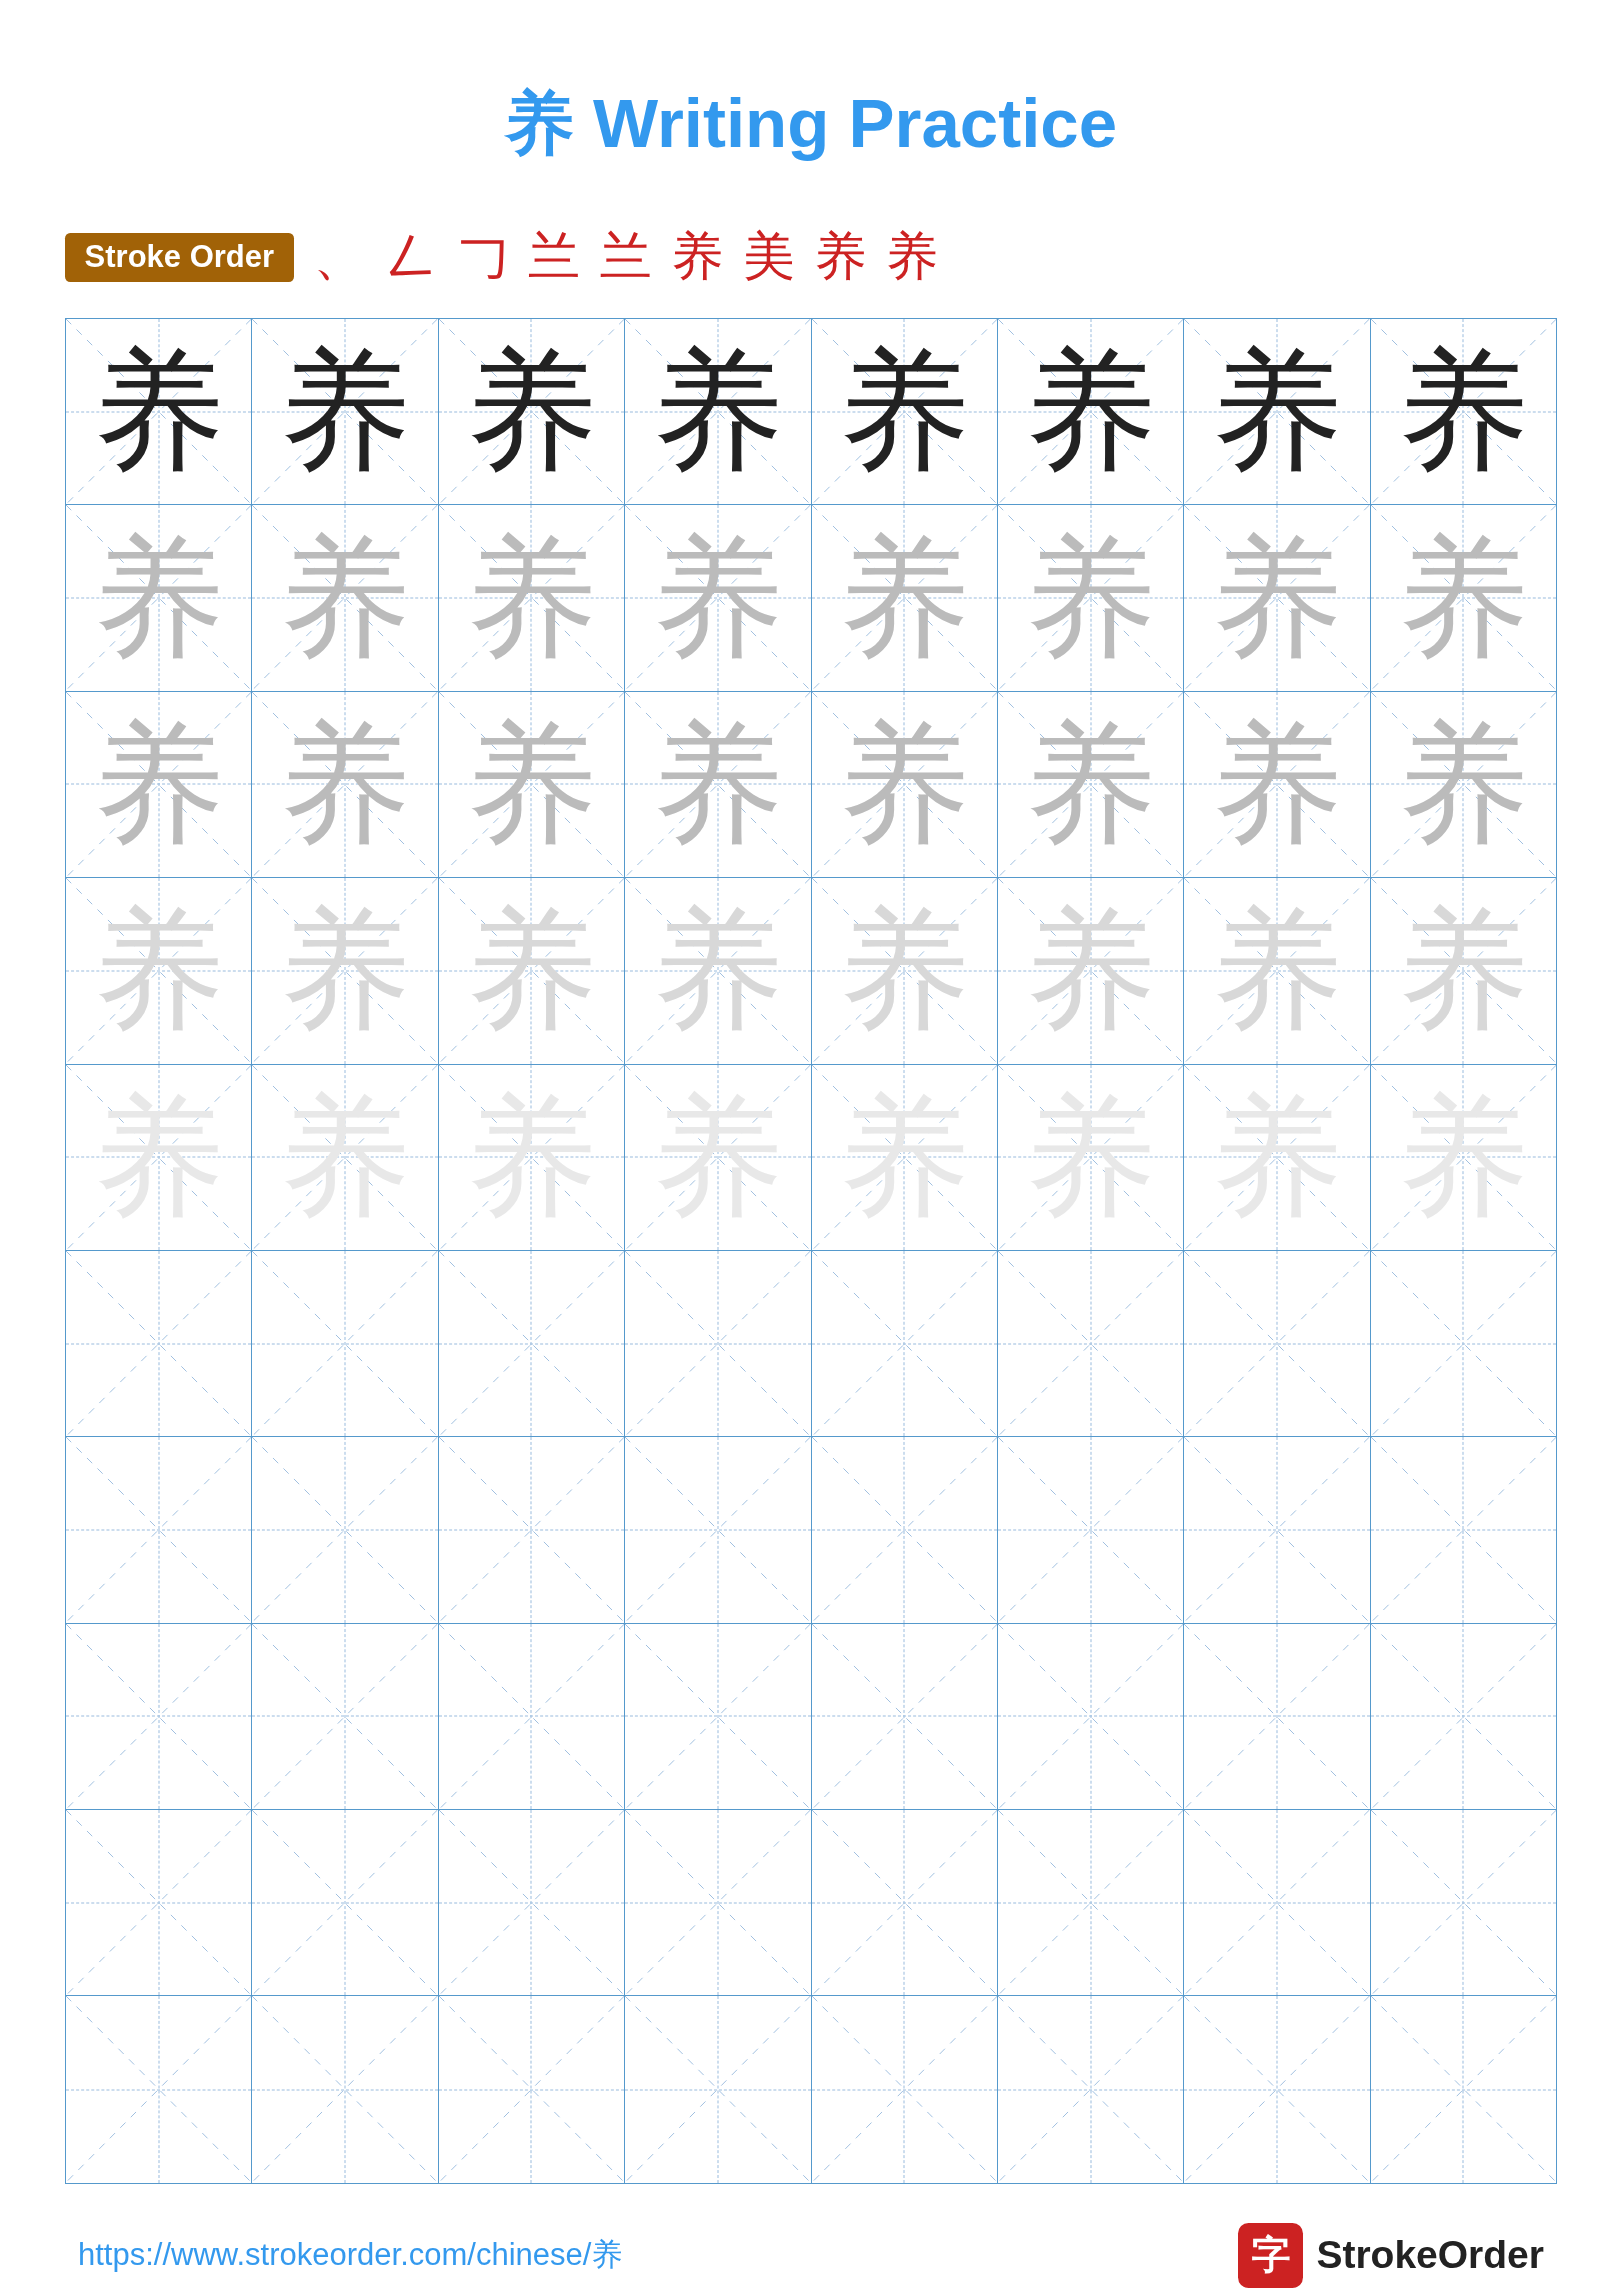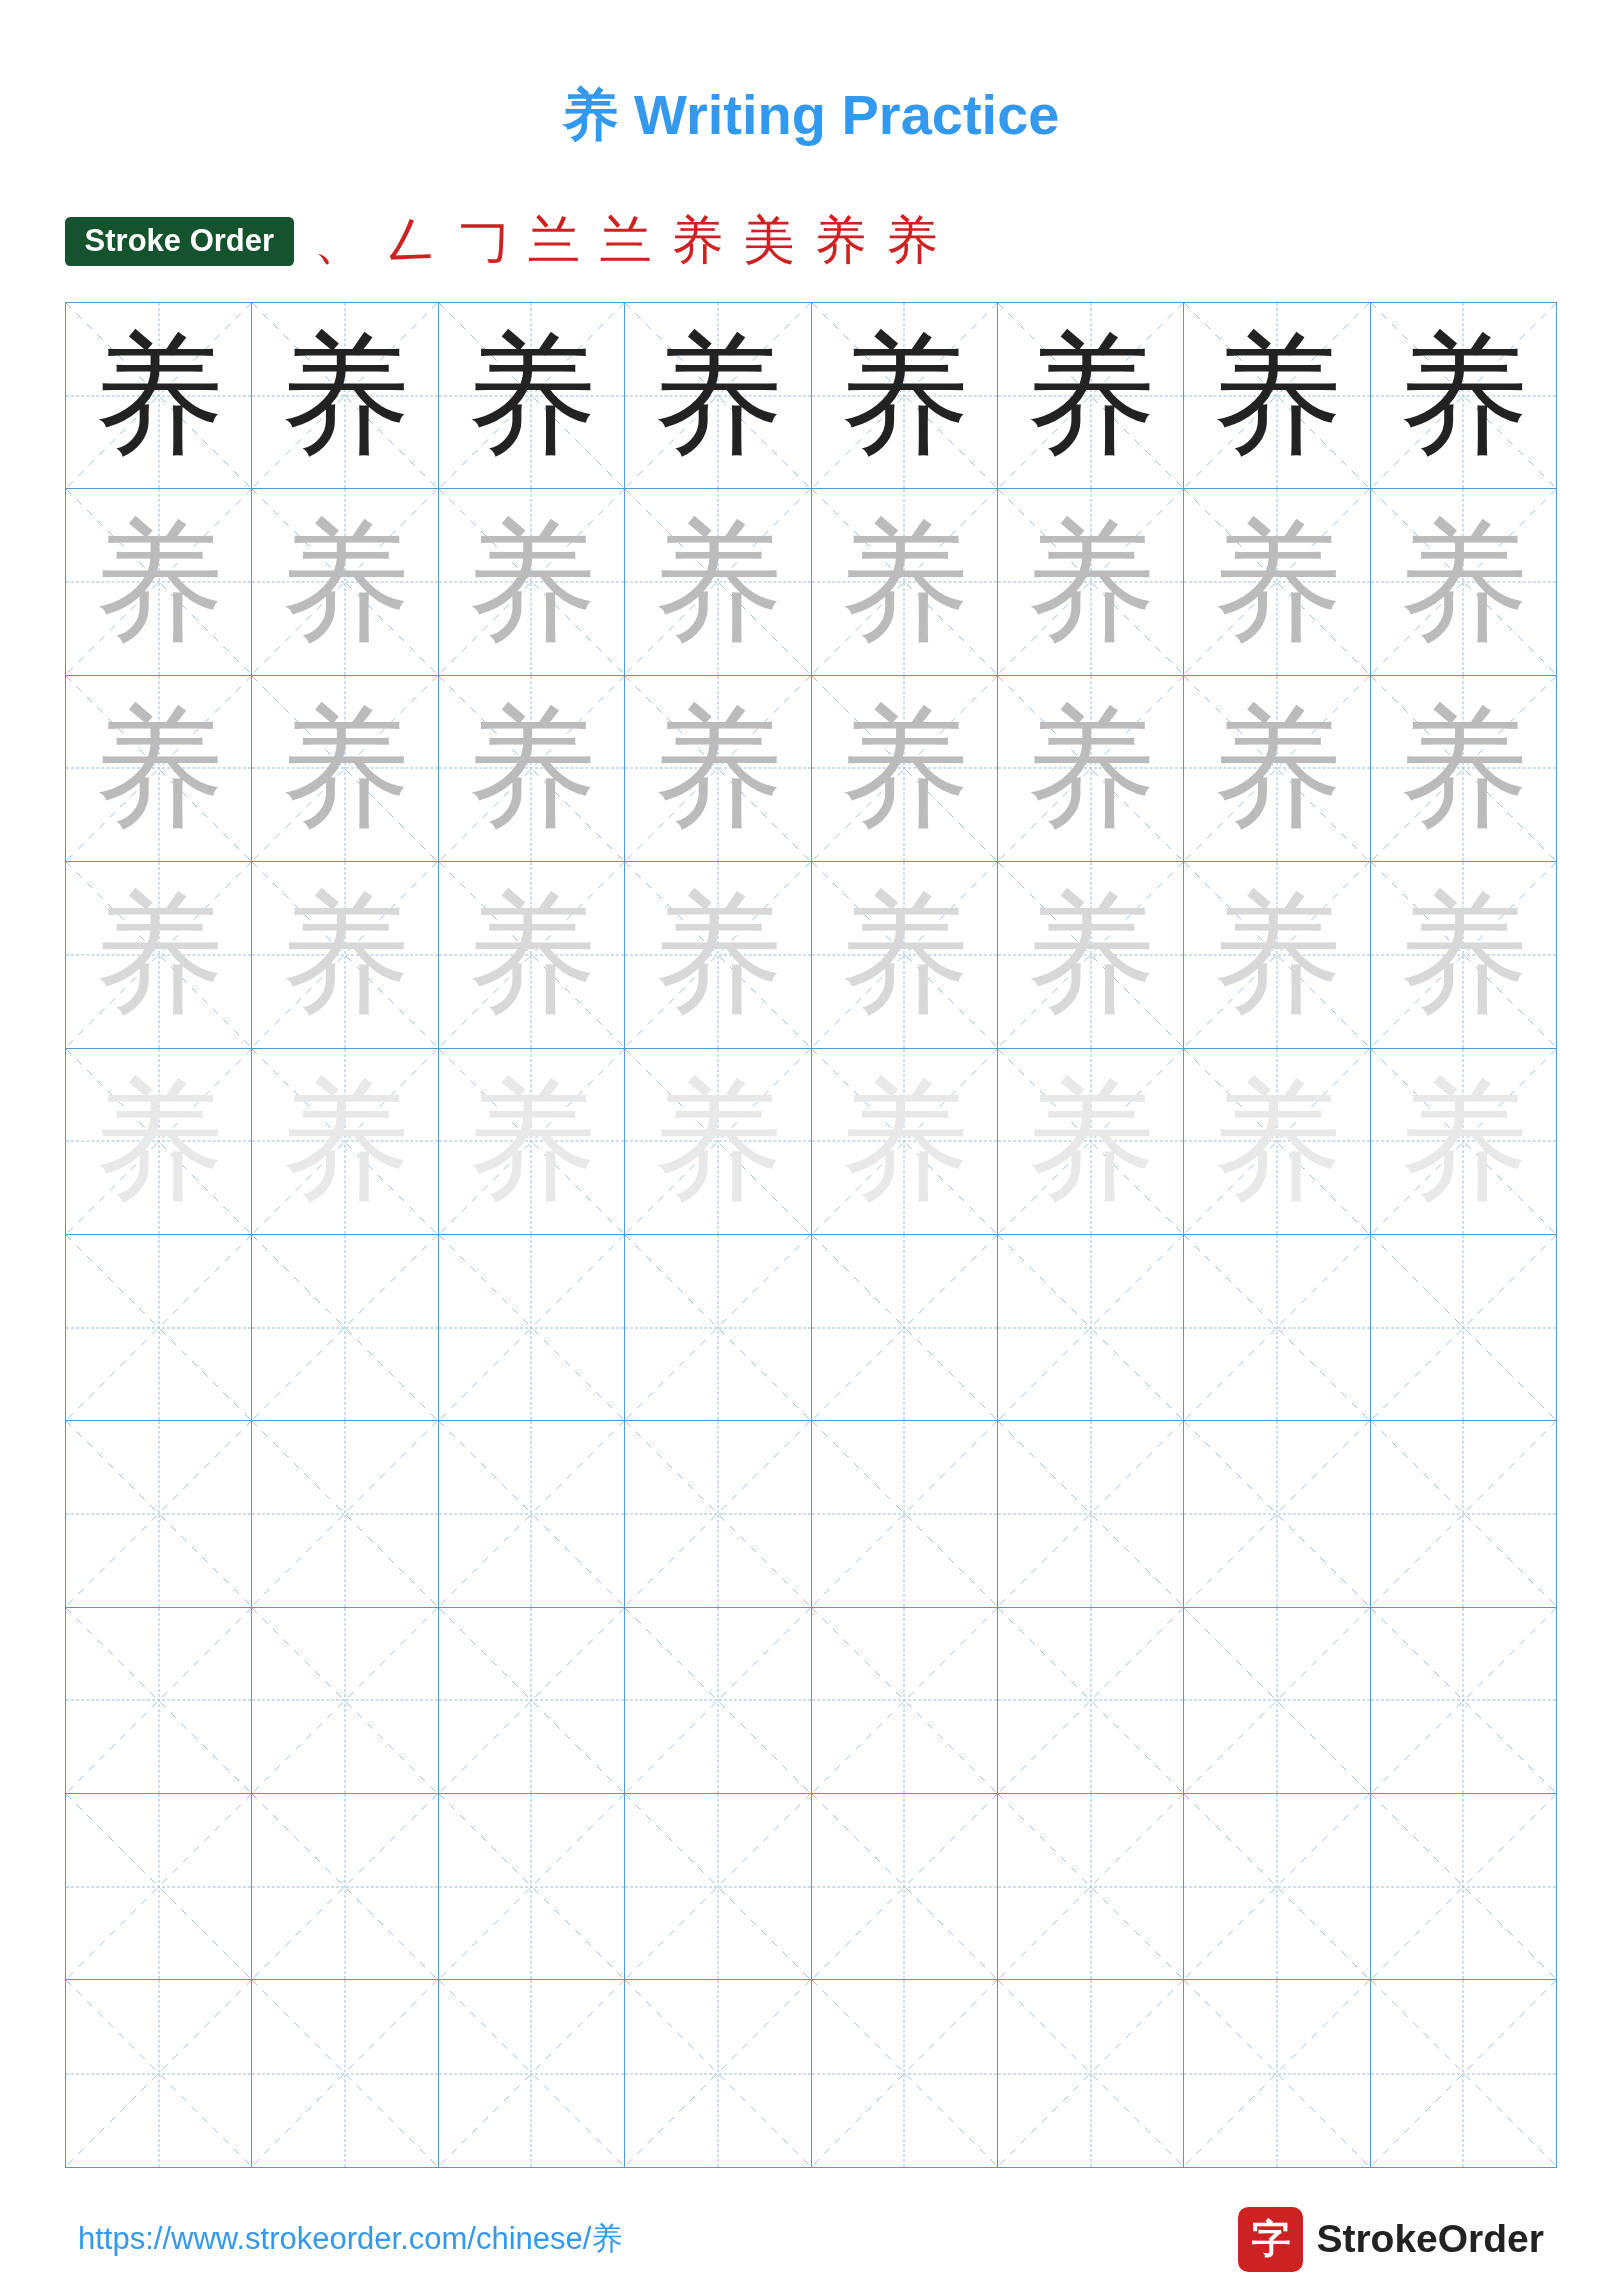--- a/index.html
+++ b/index.html
@@ -23,37 +23,37 @@
       align-items: center;
     }
 
     
     .title-area {
       margin-top: 26px;
       margin-bottom: 52px;
       text-align: center;
     }
     .title-text {
-      font-size: 56px;
+      font-size: 69px;
       font-weight: bold;
       color: #3399ee;
       font-family: sans-serif;
       margin-top: 32px;
     }
 
     
     .stroke-order-row {
       display: flex;
       align-items: center;
       width: 100%;
       margin-bottom: 26px;
       gap: 19.6px;
     }
     .stroke-order-badge {
-      background: #14532d;
+      background: #a16207;
       color: #ffffff;
       font-size: 31px;
       font-family: sans-serif;
       font-weight: bold;
       padding: 6.5px 19.6px;
       border-radius: 5.2px;
       white-space: nowrap;
       flex-shrink: 0;
     }
     .stroke-order-chars {

